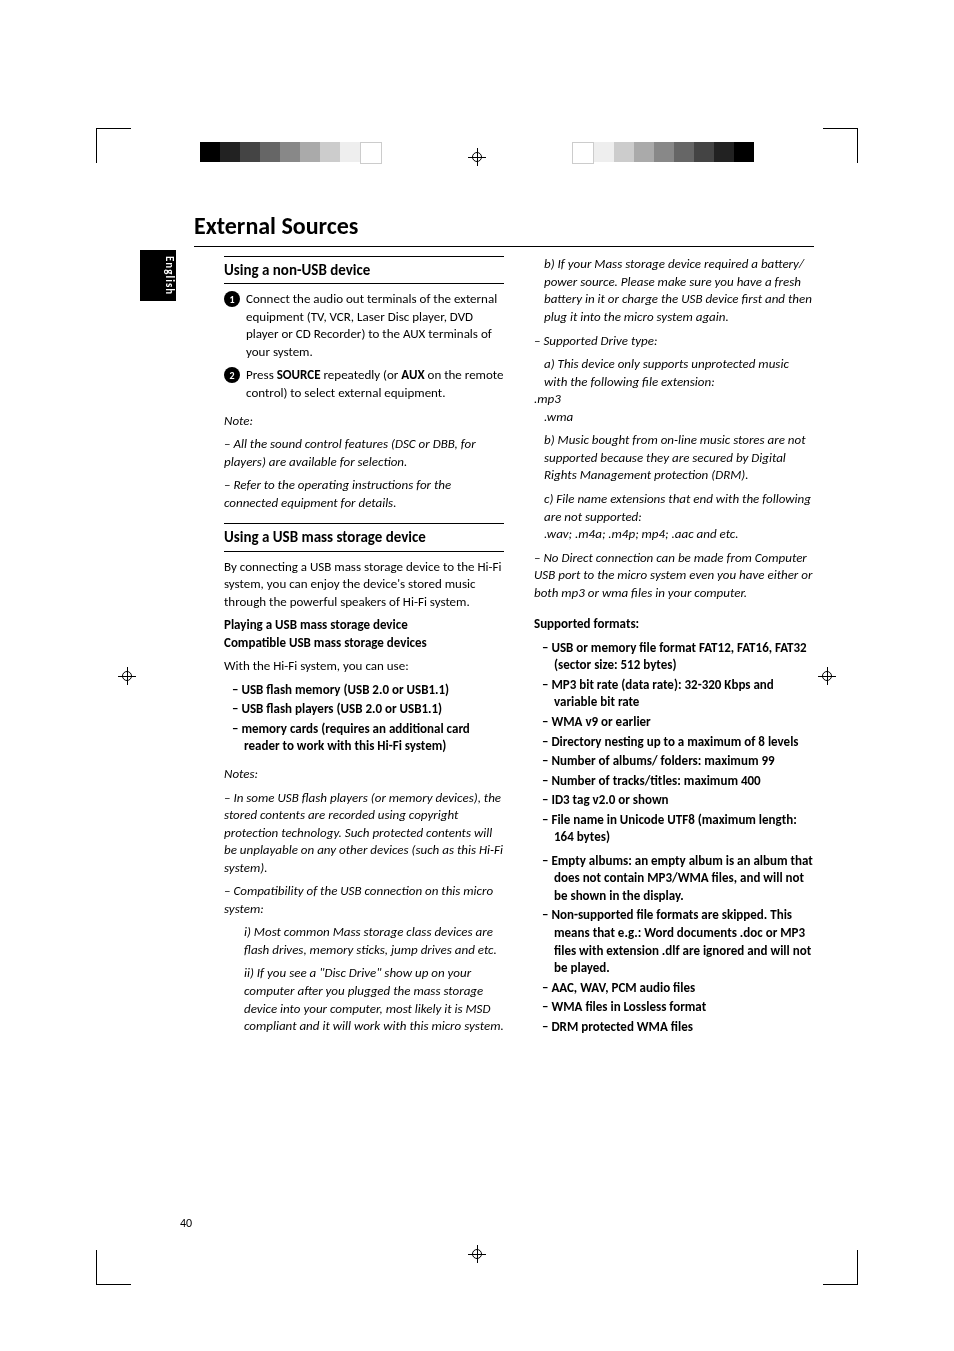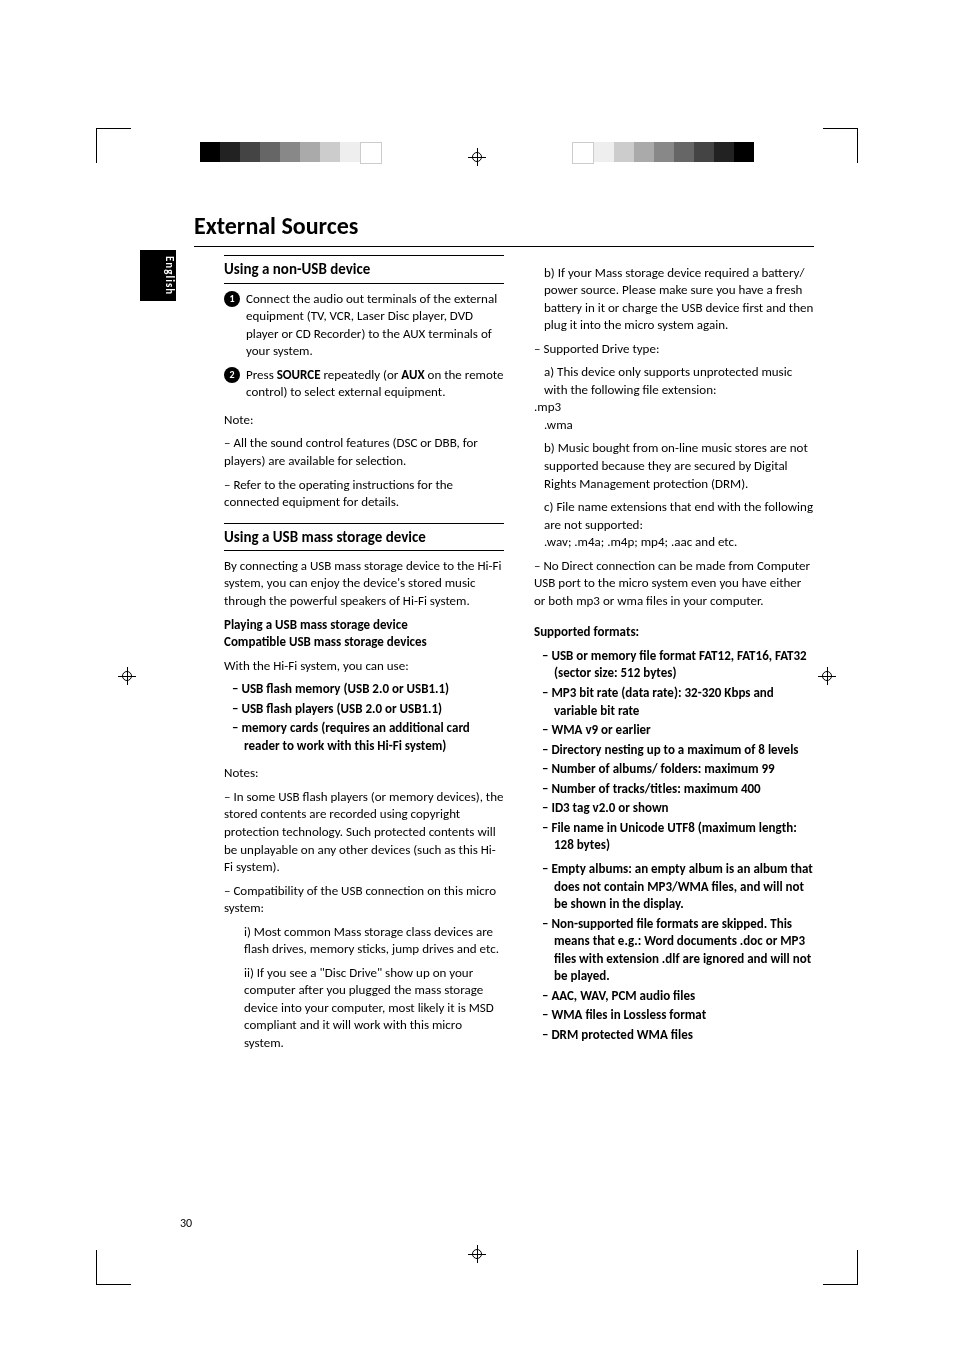--- a/index.html
+++ b/index.html
@@ -80,21 +80,21 @@
   h2.sect.first { margin-top:0; }
   .step { display:flex; align-items:flex-start; margin-bottom:6px;}
   .step-num {
     flex: 0 0 16px; height:16px; border-radius:50%;
     background:#000; color:#fff; font-size:10px; font-weight:bold;
     display:flex; align-items:center; justify-content:center;
     margin-right:6px; margin-top:1px;
   }
   .step-text { flex:1; }
   p { margin: 0 0 6px 0; }
-  .italic { }
+  .italic { font-style: italic; }
   .bold { font-weight: bold; }
   .sub { margin-left: 10px; }
   .sub2 { margin-left: 20px; }
   ul.dash { list-style:none; padding:0; margin:0 0 6px 0;}
   ul.dash > li { padding-left: 20px; text-indent:-12px; margin-bottom:2px;font-weight:bold;}
   ul.dash > li::before { content:"–  "; }
   .page-num {
     position:absolute;
     left: 180px;
     bottom: 120px;
@@ -202,27 +202,27 @@
 
       <p class="bold" style="margin-top:14px">Supported formats:</p>
       <ul class="dash">
         <li>USB or memory file format FAT12, FAT16, FAT32 (sector size: 512 bytes)</li>
         <li>MP3 bit rate (data rate): 32-320 Kbps and variable bit rate</li>
         <li>WMA v9 or earlier</li>
         <li>Directory nesting up to a maximum of 8 levels</li>
         <li>Number of albums/ folders: maximum 99</li>
         <li>Number of tracks/titles: maximum 400</li>
         <li>ID3 tag v2.0 or shown</li>
-        <li>File name in Unicode UTF8 (maximum length: 128 bytes)</li>
+        <li>File name in Unicode UTF8 (maximum length: 164 bytes)</li>
       </ul>
 
       <ul class="dash">
         <li>Empty albums: an empty album is an album that does not contain MP3/WMA files, and will not be shown in the display.</li>
         <li>Non-supported file formats are skipped. This means that e.g.: Word documents .doc or MP3 files with extension .dlf are ignored and will not be played.</li>
         <li>AAC, WAV, PCM audio files</li>
         <li>WMA files in Lossless format</li>
         <li>DRM protected WMA files</li>
       </ul>
     </div>
   </div>
 </div>
 
-<div class="page-num">30</div>
+<div class="page-num">40</div>
 
 </body></html>

